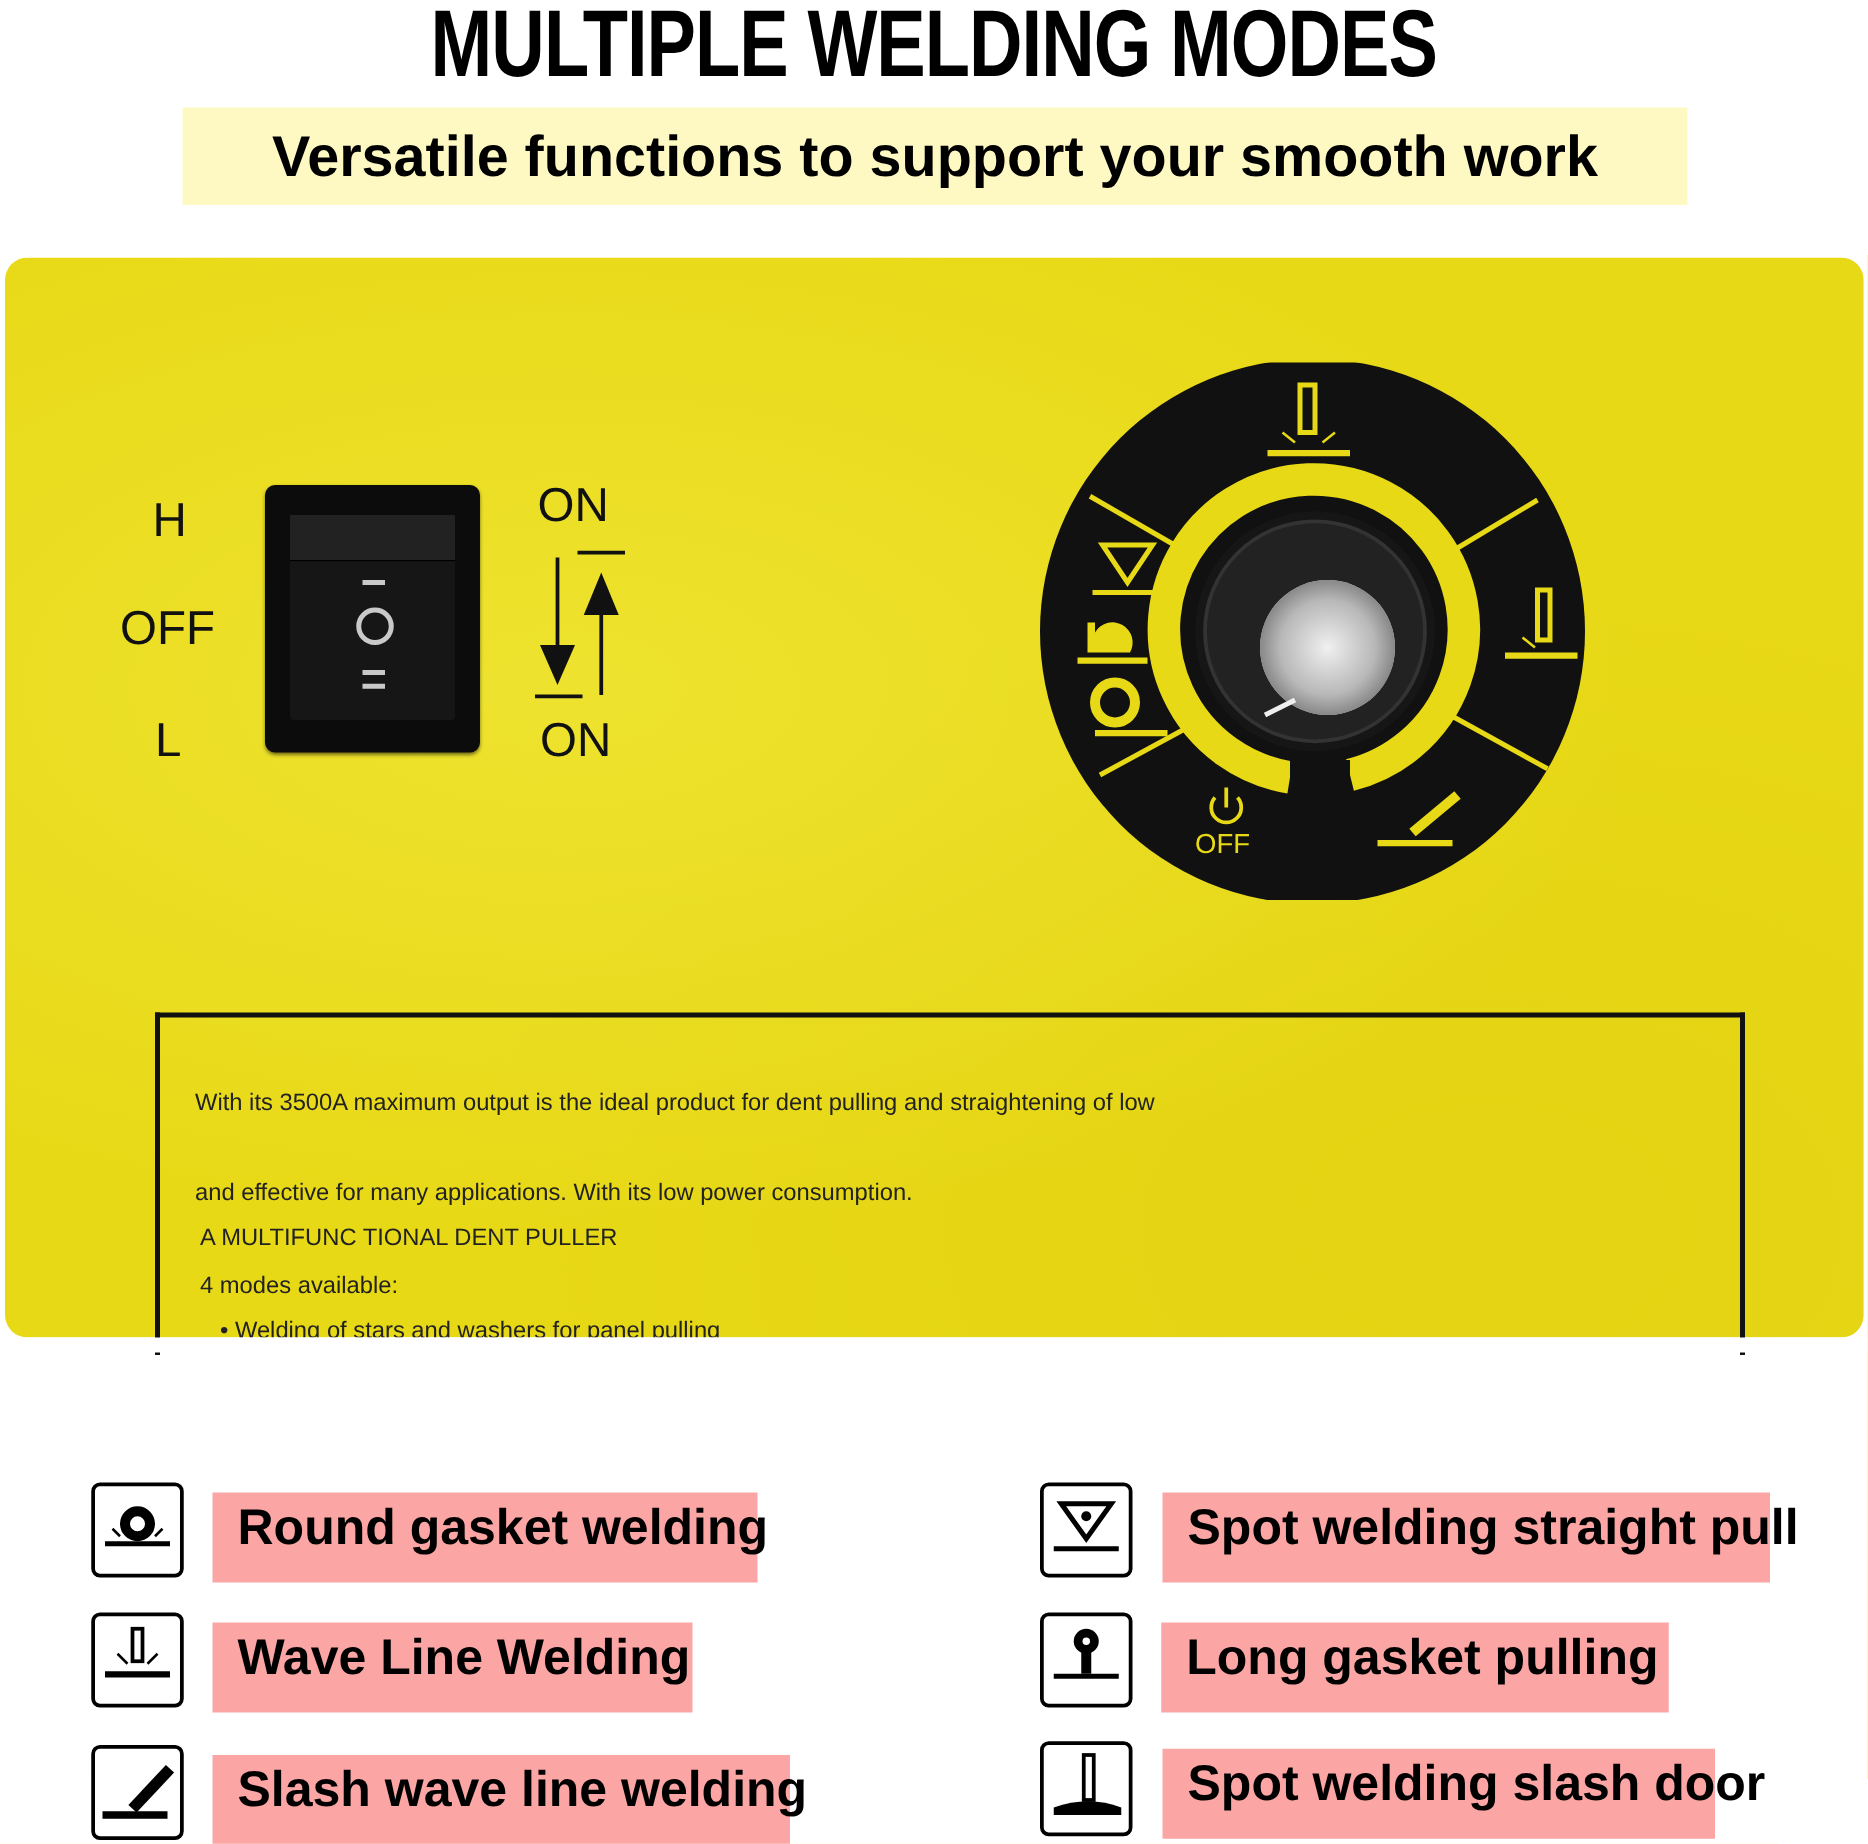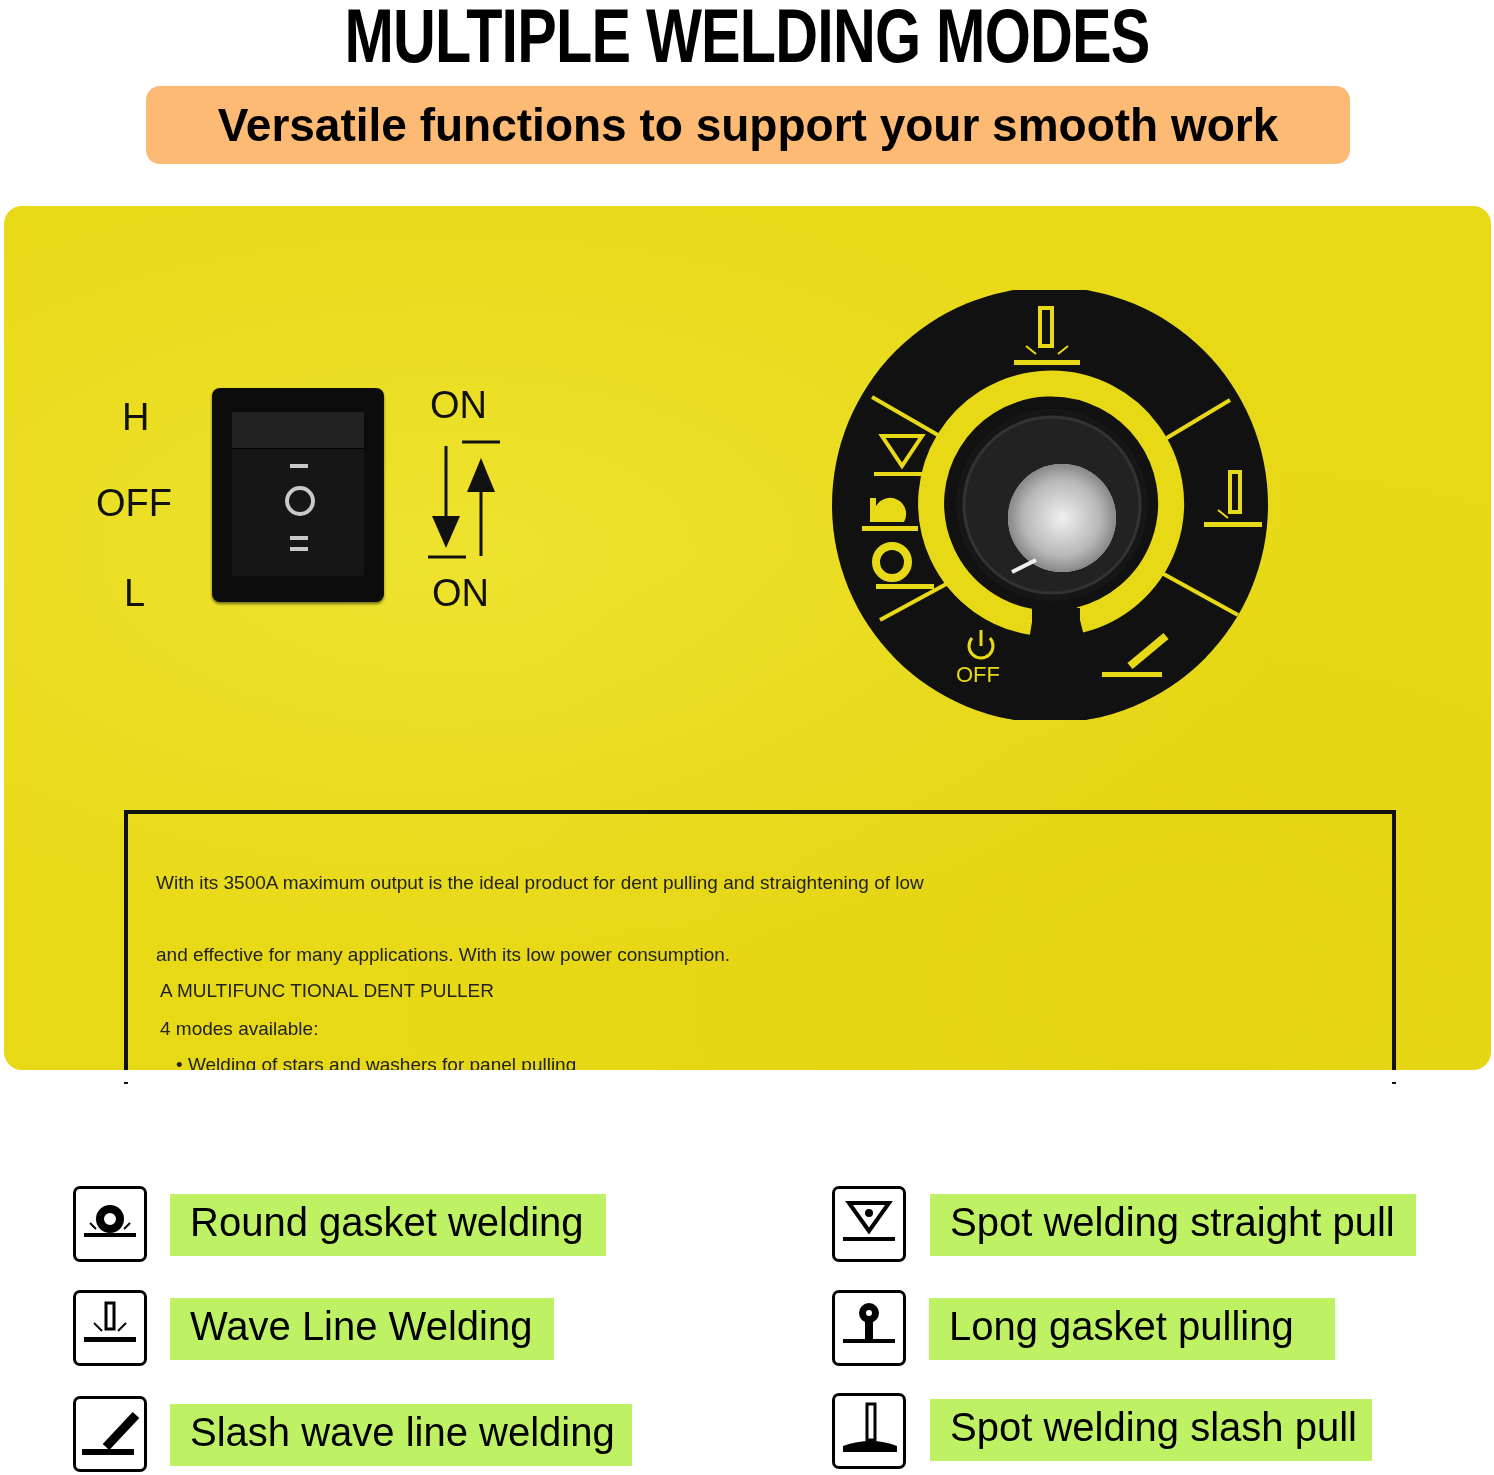--- a/index.html
+++ b/index.html
@@ -1,35 +1,35 @@
 <!DOCTYPE html>
 <html><head>
 <meta charset="utf-8">
 <style>
   html,body{margin:0;padding:0;background:#ffffff;}
   body{width:1494px;height:1475px;position:relative;overflow:hidden;font-family:"Liberation Sans",sans-serif;}
   .title{position:absolute;left:0;top:-6px;width:1494px;text-align:center;font-family:"Liberation Sans",sans-serif;font-weight:bold;font-size:76px;letter-spacing:-1px;color:#000;transform:scaleX(0.78);transform-origin:center top;line-height:84px;}
-  .subtitle-bar{position:absolute;left:146px;top:86px;width:1204px;height:78px;background:#fdba74;border-radius:14px;}
+  .subtitle-bar{position:absolute;left:146px;top:86px;width:1204px;height:78px;background:#fef9c3;}
   .subtitle{position:absolute;left:0;top:0;width:100%;line-height:78px;text-align:center;font-weight:bold;font-size:46px;color:#000;}
   .panel{position:absolute;left:4px;top:206px;width:1487px;height:864px;background:#e8d916;border-radius:18px;overflow:hidden;
     background-image:radial-gradient(ellipse at 30% 40%, rgba(255,255,120,0.25), rgba(0,0,0,0) 60%),radial-gradient(ellipse at 80% 90%, rgba(200,180,0,0.15), rgba(0,0,0,0) 50%);}
   .sw-label{position:absolute;font-size:38px;color:#111;}
   .switch-outer{position:absolute;left:212px;top:388px;width:172px;height:214px;background:#0c0c0c;border-radius:8px;box-shadow:0 2px 3px rgba(0,0,0,.5);}
   .switch-rocker{position:absolute;left:20px;top:24px;width:132px;height:164px;background:#161616;border-radius:3px;}
   .switch-rocker-top{position:absolute;left:0;top:0;width:100%;height:36px;background:#222;border-bottom:1px solid #000;}
   .glyph{position:absolute;background:#c9c9c9;}
   .arrows{position:absolute;}
   .dial-wrap{position:absolute;left:830px;top:290px;width:440px;height:430px;}
   .label-box{position:absolute;left:124px;top:810px;width:1264px;height:270px;border:4px solid #111;border-bottom:none;}
   .label-head{position:absolute;left:0;top:0;width:452px;height:44px;background:#111;}
   .label-head span{position:absolute;left:40px;top:6px;color:#e8d916;font-size:28px;letter-spacing:1px;}
   .label-text{position:absolute;left:28px;font-size:19px;color:#222;white-space:nowrap;}
   .mode{position:absolute;}
   .mode-icon{position:absolute;width:68px;height:70px;border:3px solid #000;border-radius:7px;background:#fff;}
-  .mode-label{position:absolute;height:62px;background:#bef264;}
+  .mode-label{position:absolute;height:72px;background:#fca5a5;font-weight:bold;}
   .mode-label span{position:absolute;left:20px;top:6px;font-size:40px;color:#000;white-space:nowrap;}
 </style>
 </head>
 <body>
 
 <div class="title">MULTIPLE WELDING MODES</div>
 <div class="subtitle-bar">
   <div class="subtitle">Versatile functions to support your smooth work</div>
 </div>
 
@@ -195,15 +195,15 @@
   </div>
 </div>
 <div class="mode" style="left:832px;top:1393px;">
   <div class="mode-icon">
     <svg width="68" height="70">
         <rect x="32" y="8" width="8" height="36" fill="none" stroke="#000" stroke-width="3"></rect>
         <path d="M 8 56 L 8 50 Q 36 40 62 50 L 62 56 Z" fill="#000"></path>
       </svg>
   </div>
   <div class="mode-label" style="left:98px;top:6px;width:442px;">
-    <span>Spot welding slash pull</span>
+    <span>Spot welding slash door</span>
   </div>
 </div>
 
 </body></html>

